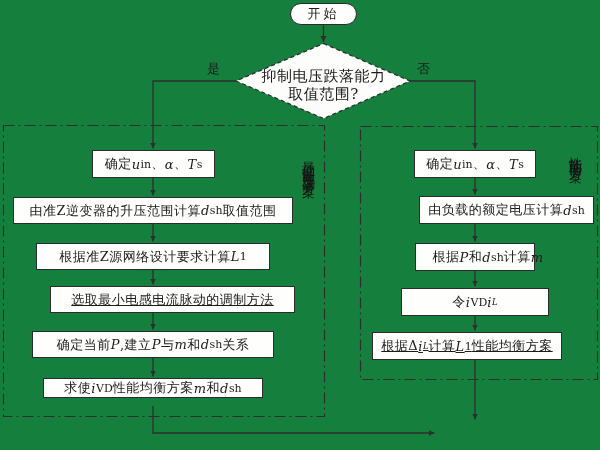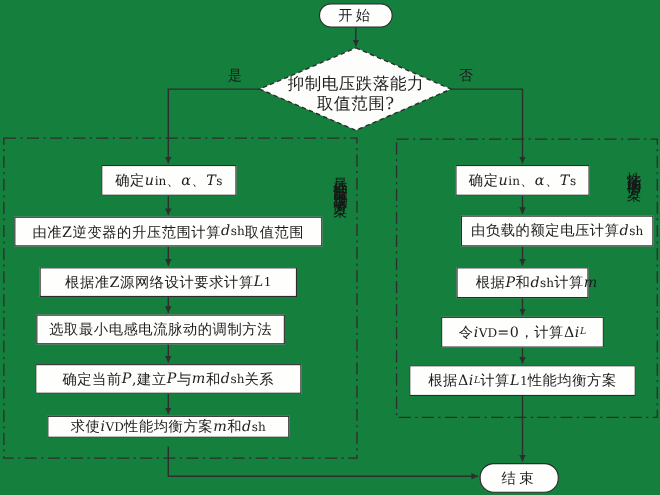--- a/index.html
+++ b/index.html
@@ -60,23 +60,20 @@
       <line x1="475" y1="224" x2="475" y2="241.5" marker-end="url(#ah)"></line>
       <line x1="475" y1="271" x2="475" y2="286.5" marker-end="url(#ah)"></line>
       <line x1="475" y1="316" x2="475" y2="330.5" marker-end="url(#ah)"></line>
       <line x1="475" y1="360" x2="475" y2="419.5" marker-end="url(#ah)"></line>
     </g>
   </svg>
 
   <div class="node pill" style="left:290px;top:3px;width:67px;height:22px;">
     <span>开始</span>
   </div>
-  <div class="node pill" style="left:436px;top:421px;width:72px;height:27px;">
-    <span>结束</span>
-  </div>
 
   <div class="decision" style="left:243px;top:67px;width:161px;">
     <div>抑制电压跌落能力</div>
     <div>取值范围?</div>
   </div>
   <div class="plain" style="left:207px;top:60px;">是</div>
   <div class="plain" style="left:417px;top:60px;">否</div>
 
   <div class="node" style="left:92px;top:150px;width:123px;height:28px;">
       <span>确定 </span>
@@ -92,21 +89,21 @@
       <span>由准Z逆变器的升压范围计算</span>
       <span class="seg-i">d</span>
       <span class="seg-sub">sh</span>
       <span>取值范围</span>
     </div>
   <div class="node" style="left:36px;top:243px;width:234px;height:27px;align-items:center;">
       <span>根据准Z源网络设计要求计算 </span>
       <span class="seg-i">L</span>
       <span class="seg-sub">1</span>
     </div>
-  <div class="node" style="left:33px;top:286px;width:226px;height:27px;">
+  <div class="node" style="left:50px;top:286px;width:245px;height:27px;text-decoration:underline;">
       <span>选取最小电感电流脉动的调制方法</span>
     </div>
   <div class="node" style="left:32px;top:331px;width:242px;height:27px;">
       <span>确定当前</span>
       <span class="seg-i">P</span>
       <span>,建立</span>
       <span class="seg-i">P</span>
       <span>与</span>
       <span class="seg-i">m</span>
       <span>和</span>
@@ -147,25 +144,24 @@
       <span>和</span>
       <span class="seg-i">d</span>
       <span class="seg-sub">sh</span>
       <span>计算</span>
       <span class="seg-i">m</span>
     </div>
   <div class="node" style="left:401px;top:288px;width:148px;height:28px;">
       <span>令</span>
       <span class="seg-i">i</span>
       <span class="seg-sub">VD</span>
-      <span>=0，计算Δ</span>
       <span class="seg-i">i</span>
       <span class="seg-isub">L</span>
     </div>
-  <div class="node" style="left:372px;top:332px;width:206px;height:28px;">
+  <div class="node" style="left:372px;top:332px;width:190px;height:28px;text-decoration:underline;">
       <span>根据Δ</span>
       <span class="seg-i">i</span>
       <span class="seg-isub">L</span>
       <span>计算</span>
       <span class="seg-i">L</span>
       <span class="seg-sub">1</span>
       <span>性能均衡方案</span>
     </div>
   <div class="vlabel" style="left:566px;top:146px;">性能均衡方案</div>
 

